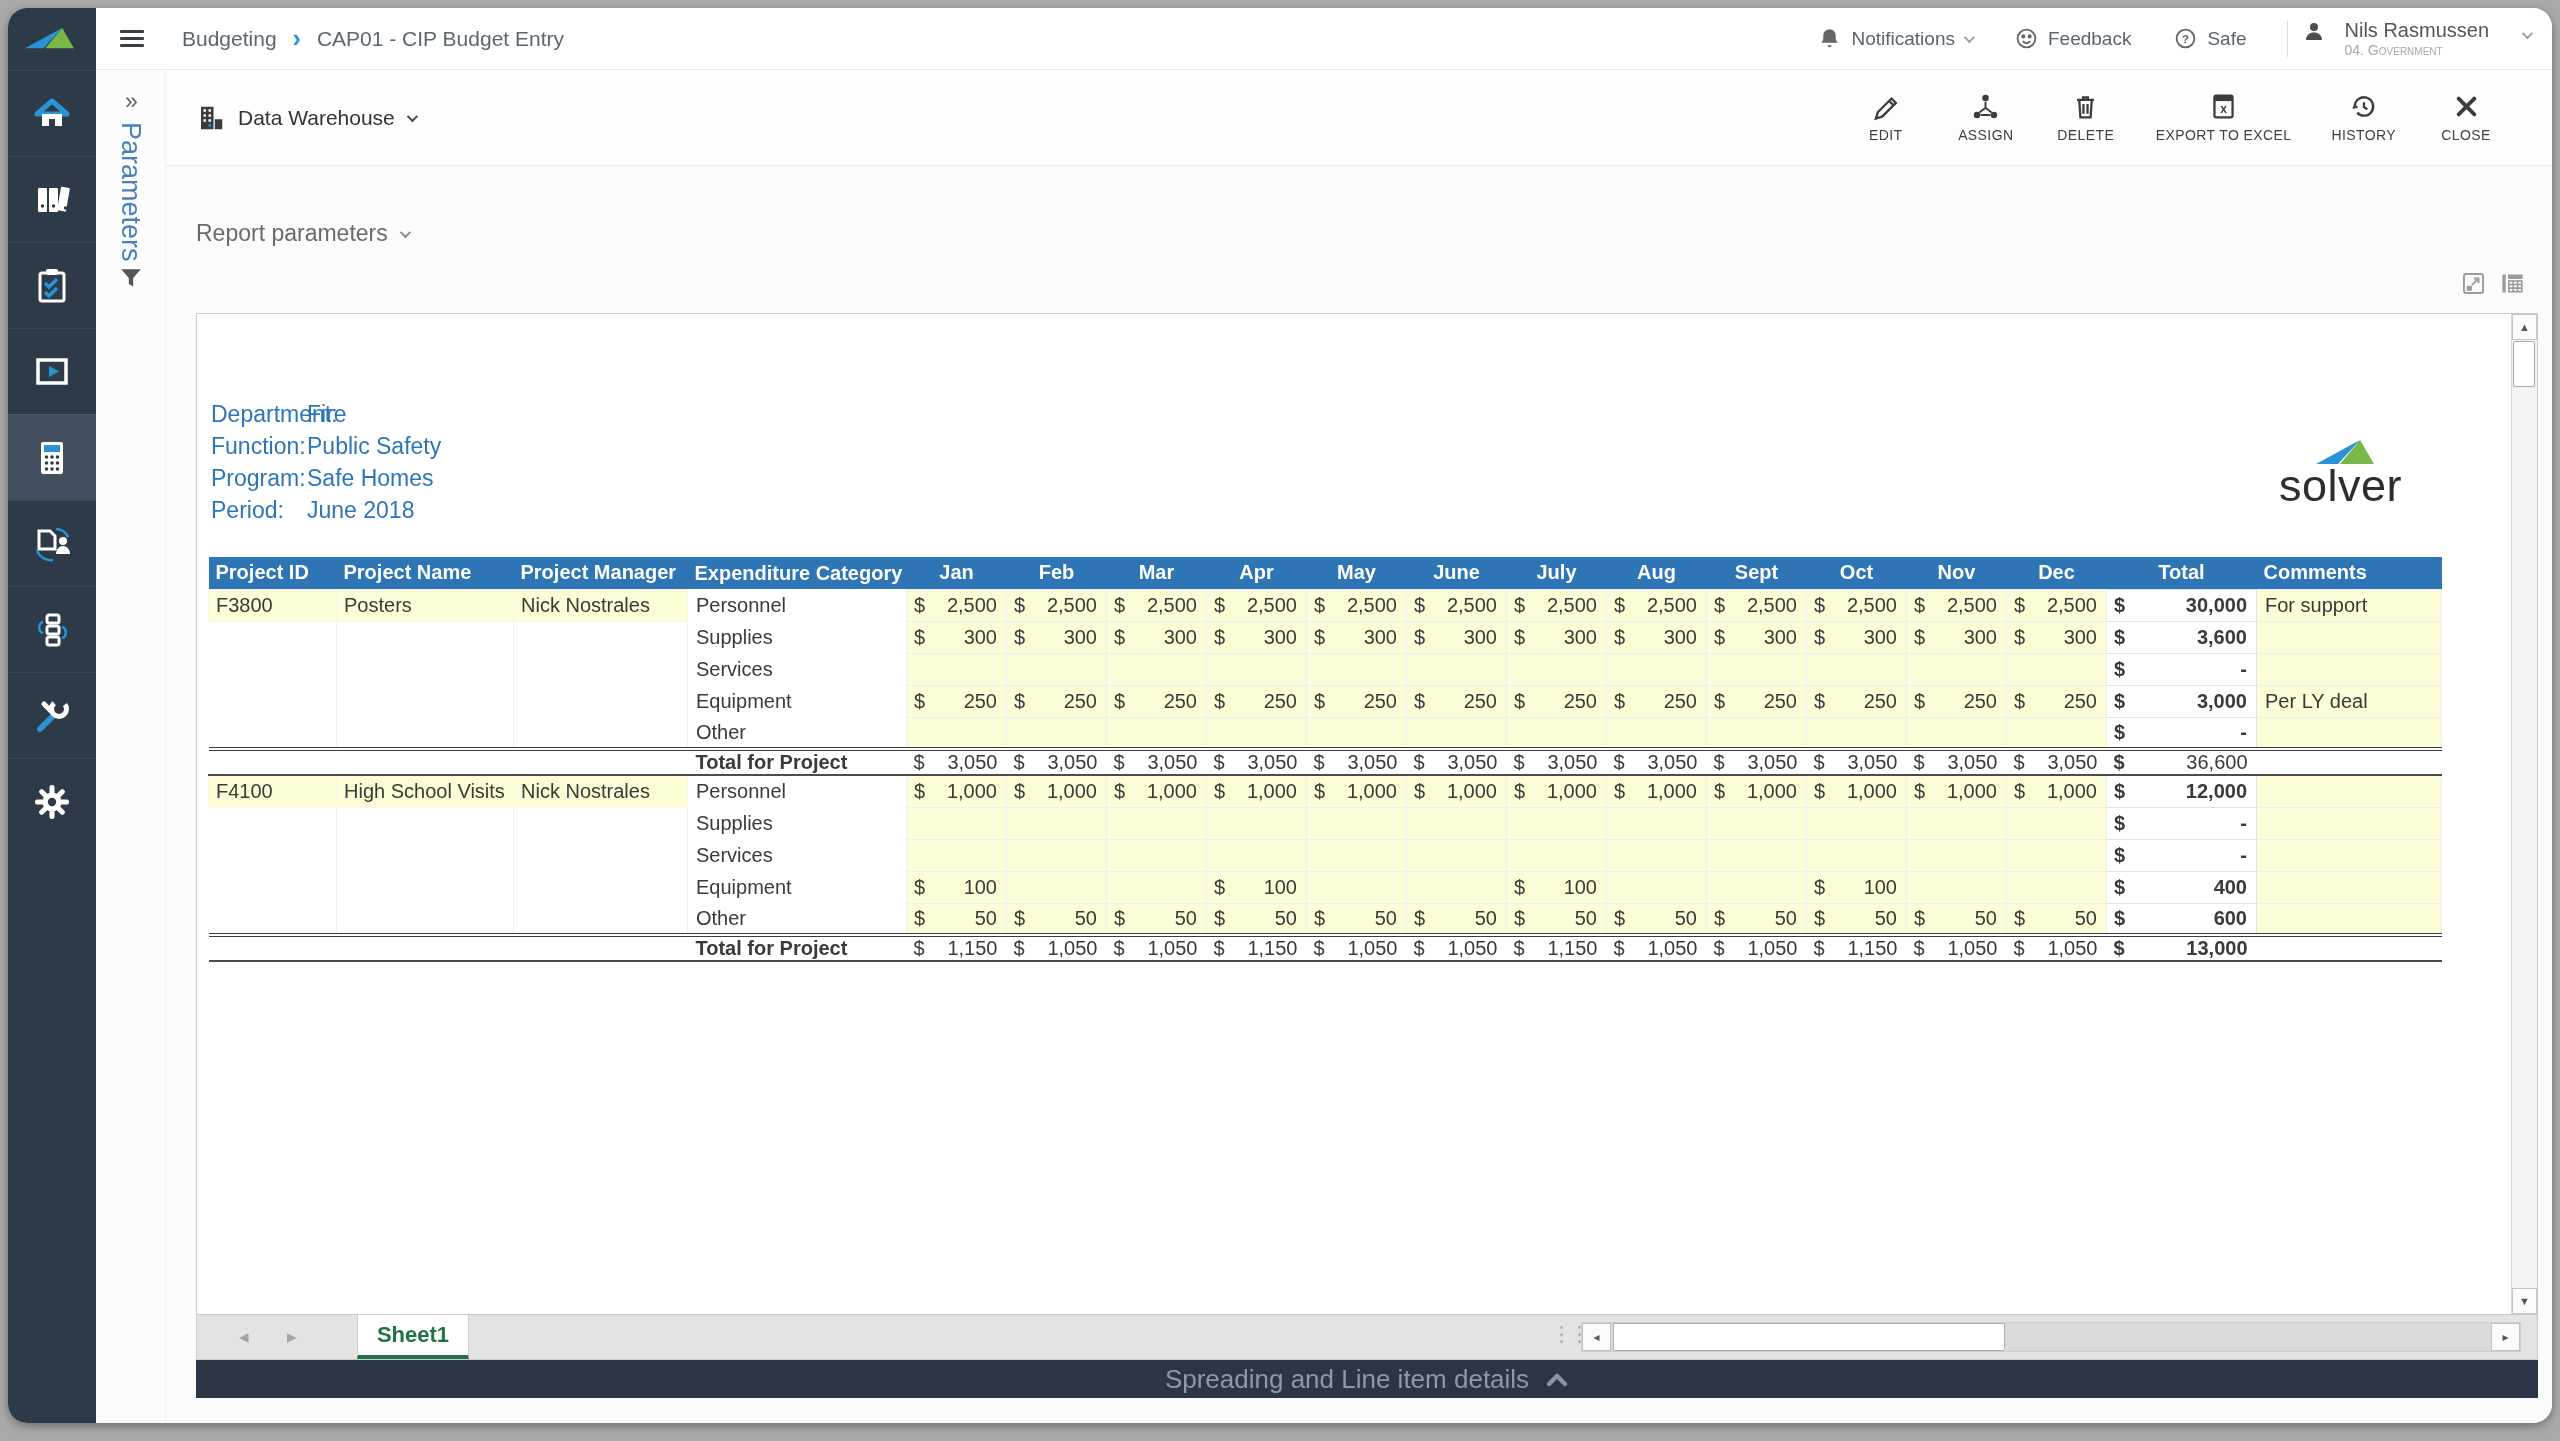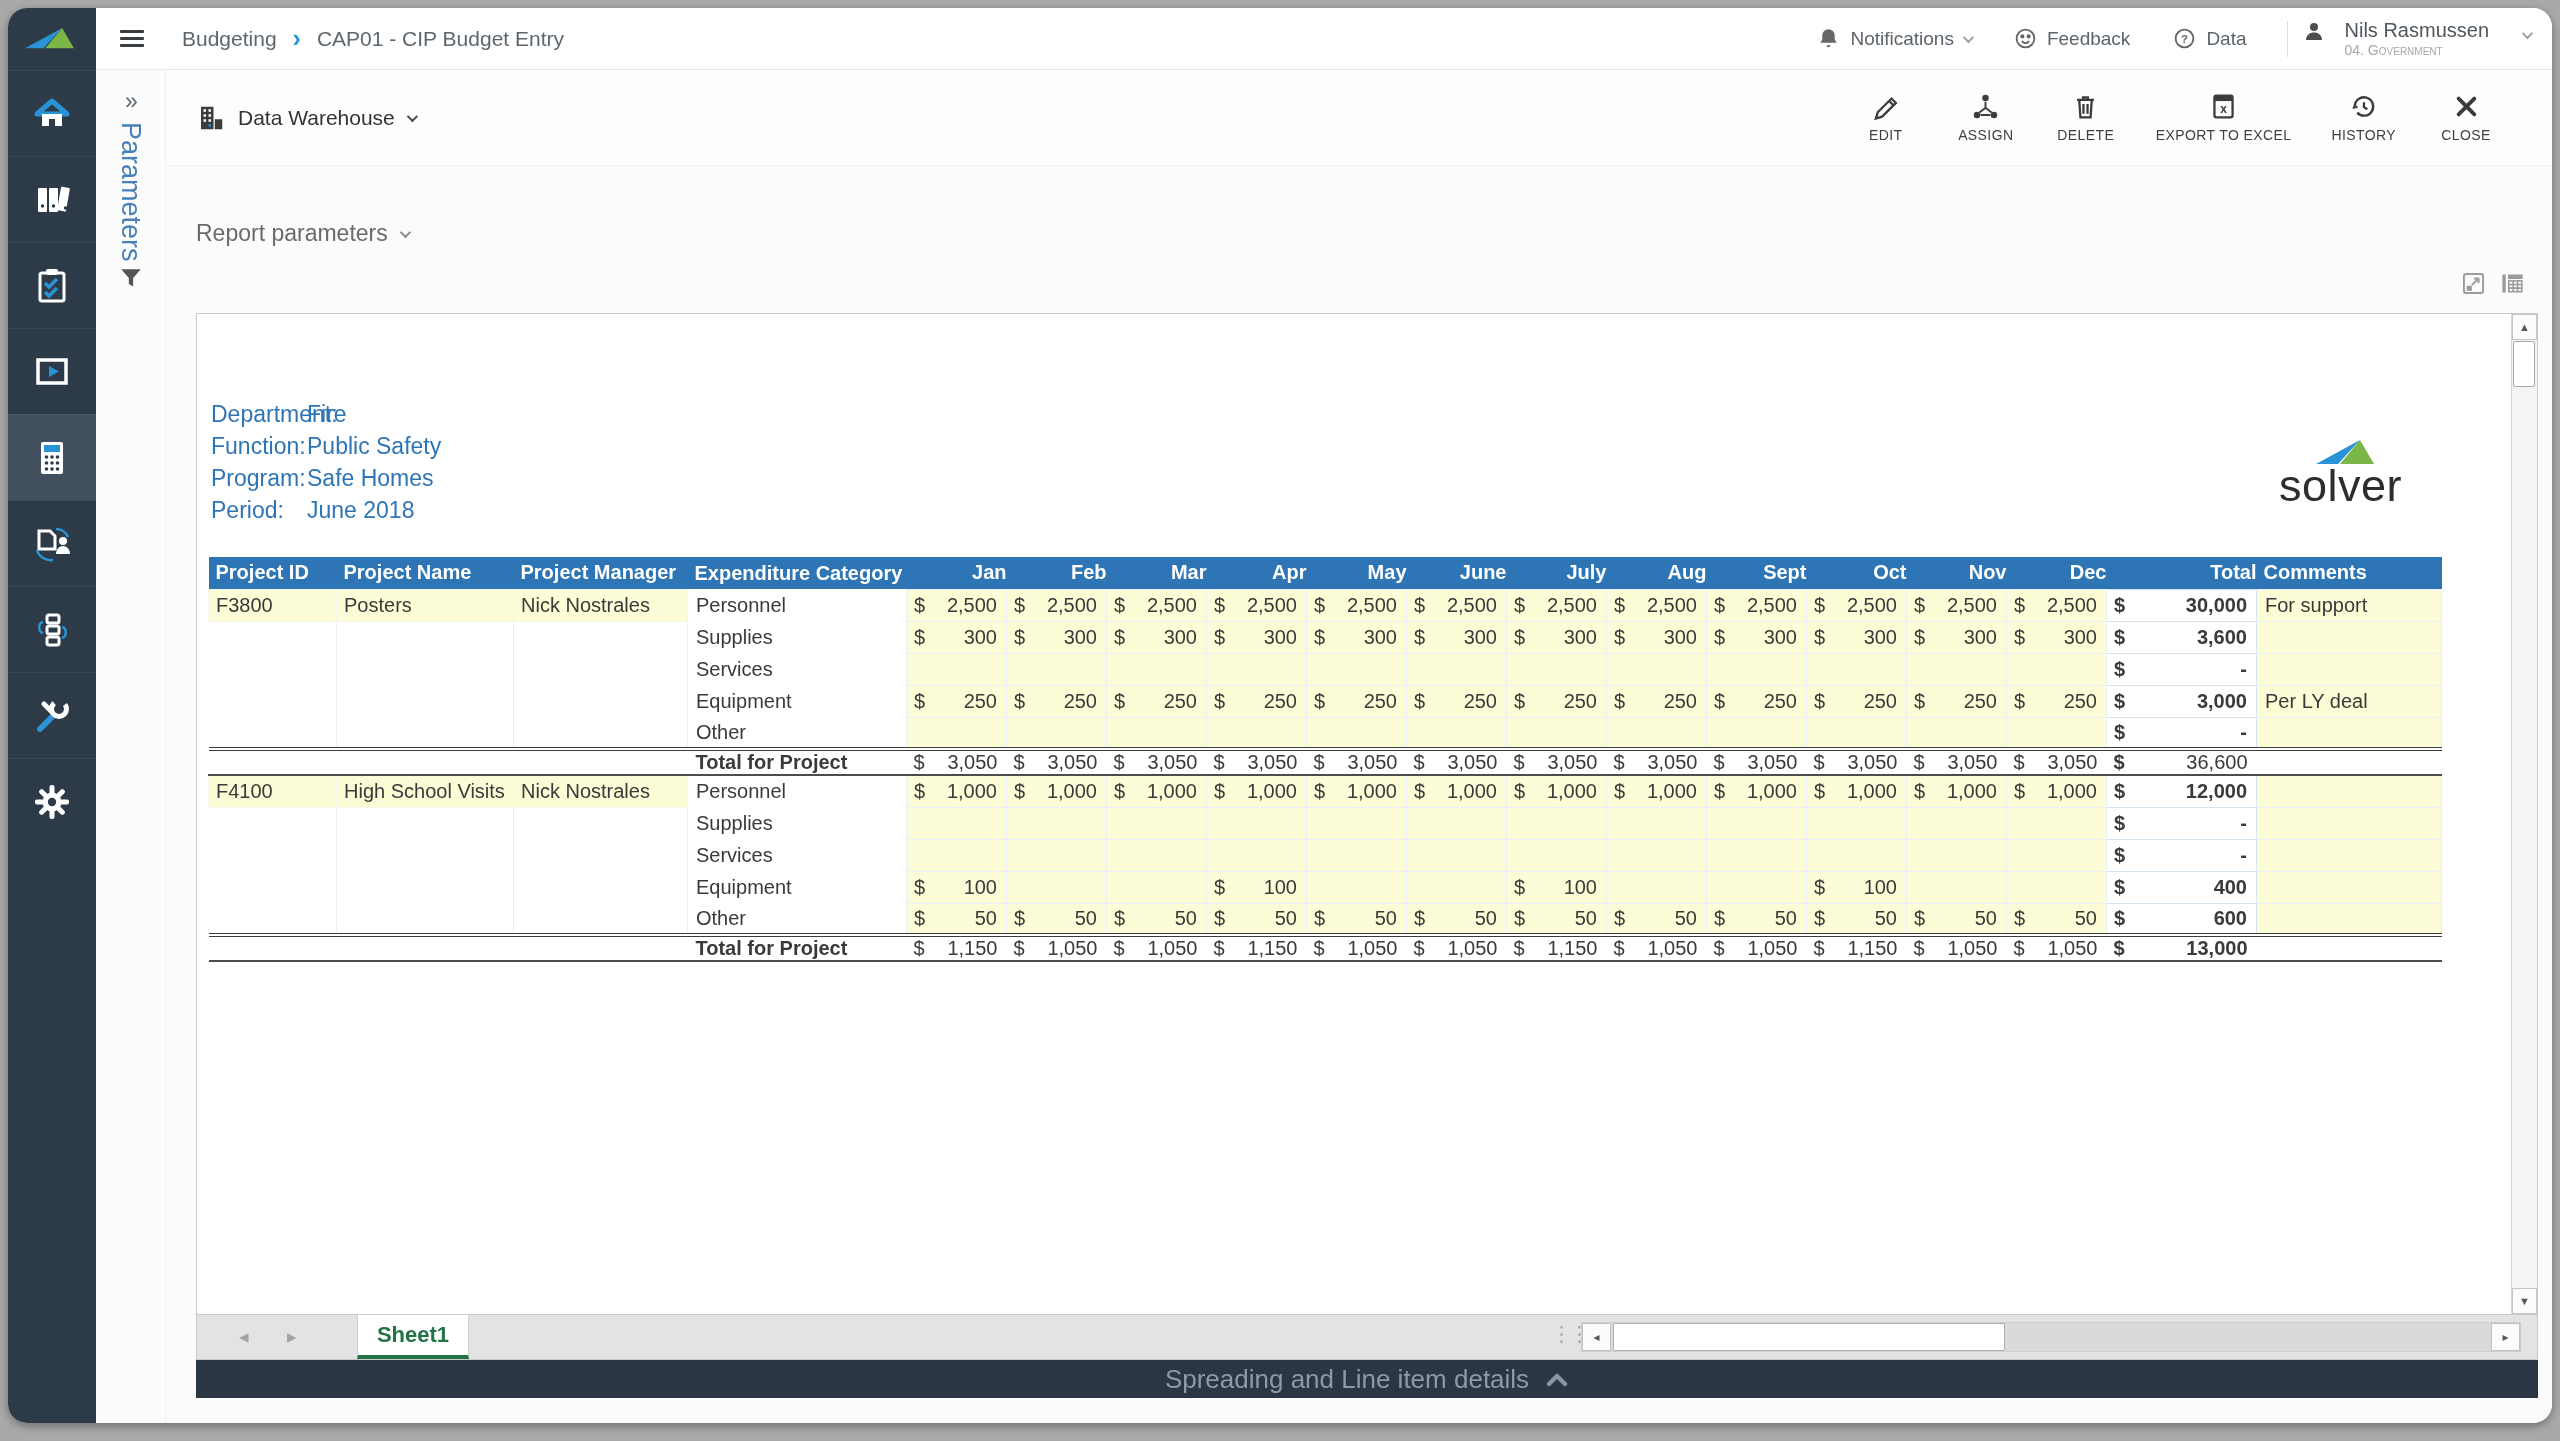--- a/index.html
+++ b/index.html
@@ -68,21 +68,21 @@
   .r-meta .mrow { height:32px; line-height:32px; display:flex; }
   .r-meta .ml { width:96px; }
   .logo { position:absolute; left:2082px; top:124px; width:160px; text-align:left; }
   .logo svg { display:block; margin-left:36px; }
   .logo-word { font-size:45px; color:#2d2d2d; letter-spacing:.5px; line-height:1; margin-top:-3px; }
 
   
   table.budget { position:absolute; left:11px; top:243px; border-collapse:collapse; table-layout:fixed; font-size:20px; color:#3a3a3a; }
   table.budget th { background:#2e75b6; color:#fff; font-weight:bold; height:32px; font-size:20px; }
   th.h-left { text-align:left; padding-left:7px; }
-  th.h-mid { text-align:right; }
+  th.h-mid { text-align:center; }
   table.budget td { height:32px; overflow:hidden; white-space:nowrap; }
   td.yfill { background:#fcfcd6; border:1px solid #f3f6e9; padding-left:7px; }
   td.plain3 { border-right:1px solid #efefef; }
   td.cat { padding-left:8px; background:#fff; }
   td.ycell { background:#fcfcd6; border:1px solid #e9f0fa; }
   td.tcell { background:#fff; border:1px solid #d9e4f1; font-weight:bold; }
   td.ccell { background:#fcfcd6; border:1px solid #e9f0fa; padding-left:8px; }
   .acct { display:flex; justify-content:space-between; padding:0 9px 0 7px; }
   tr.sumrow td { border-top:4px double #3c3c3c; border-bottom:2px solid #4c4c4c; background:#fff; height:20px; }
   tr.sumrow td.cat { font-weight:bold; }
@@ -243,21 +243,21 @@
             <circle cx="15" cy="10" r="1.1" fill="#666"></circle>
             <path d="M8.5 14.5c1 1.4 2.2 2 3.5 2s2.5-.6 3.5-2"></path>
           </svg>
         <span>Feedback</span>
       </div>
       <div class="hdr-item">
         <svg viewBox="0 0 24 24">
             <circle cx="12" cy="12" r="8.5" fill="none" stroke="#666" stroke-width="1.8"></circle>
             <text x="12" y="16" text-anchor="middle" font-size="11" font-weight="bold" fill="#666">?</text>
           </svg>
-        <span>Data</span>
+        <span>Safe</span>
       </div>
       <div class="hdr-divider"></div>
       <div class="user-block">
         <svg width="24" height="24" viewBox="0 0 24 24">
             <circle cx="12" cy="8" r="4" fill="#4e4e4e"></circle>
             <path d="M4 21c0-5 3.8-7.5 8-7.5s8 2.5 8 7.5z" fill="#4e4e4e"></path>
           </svg>
         <div class="user-txt">
           <span class="user-name">Nils Rasmussen</span>
           <span class="user-org">04. Government</span>

